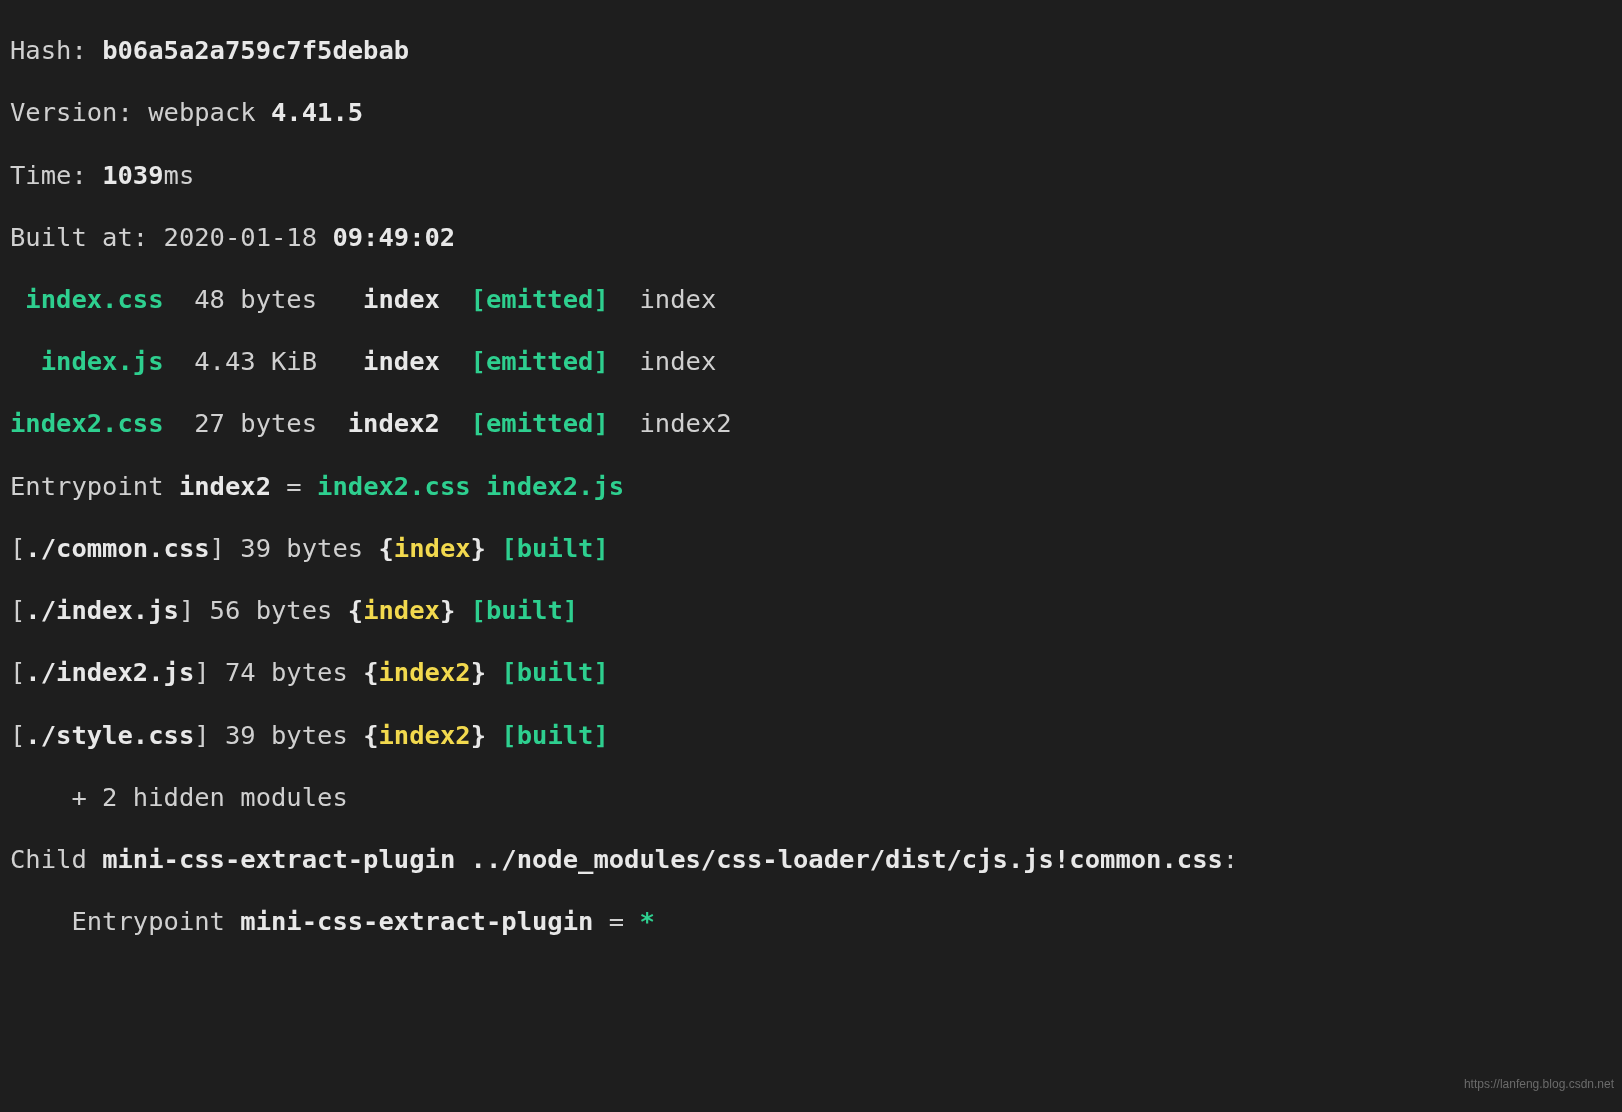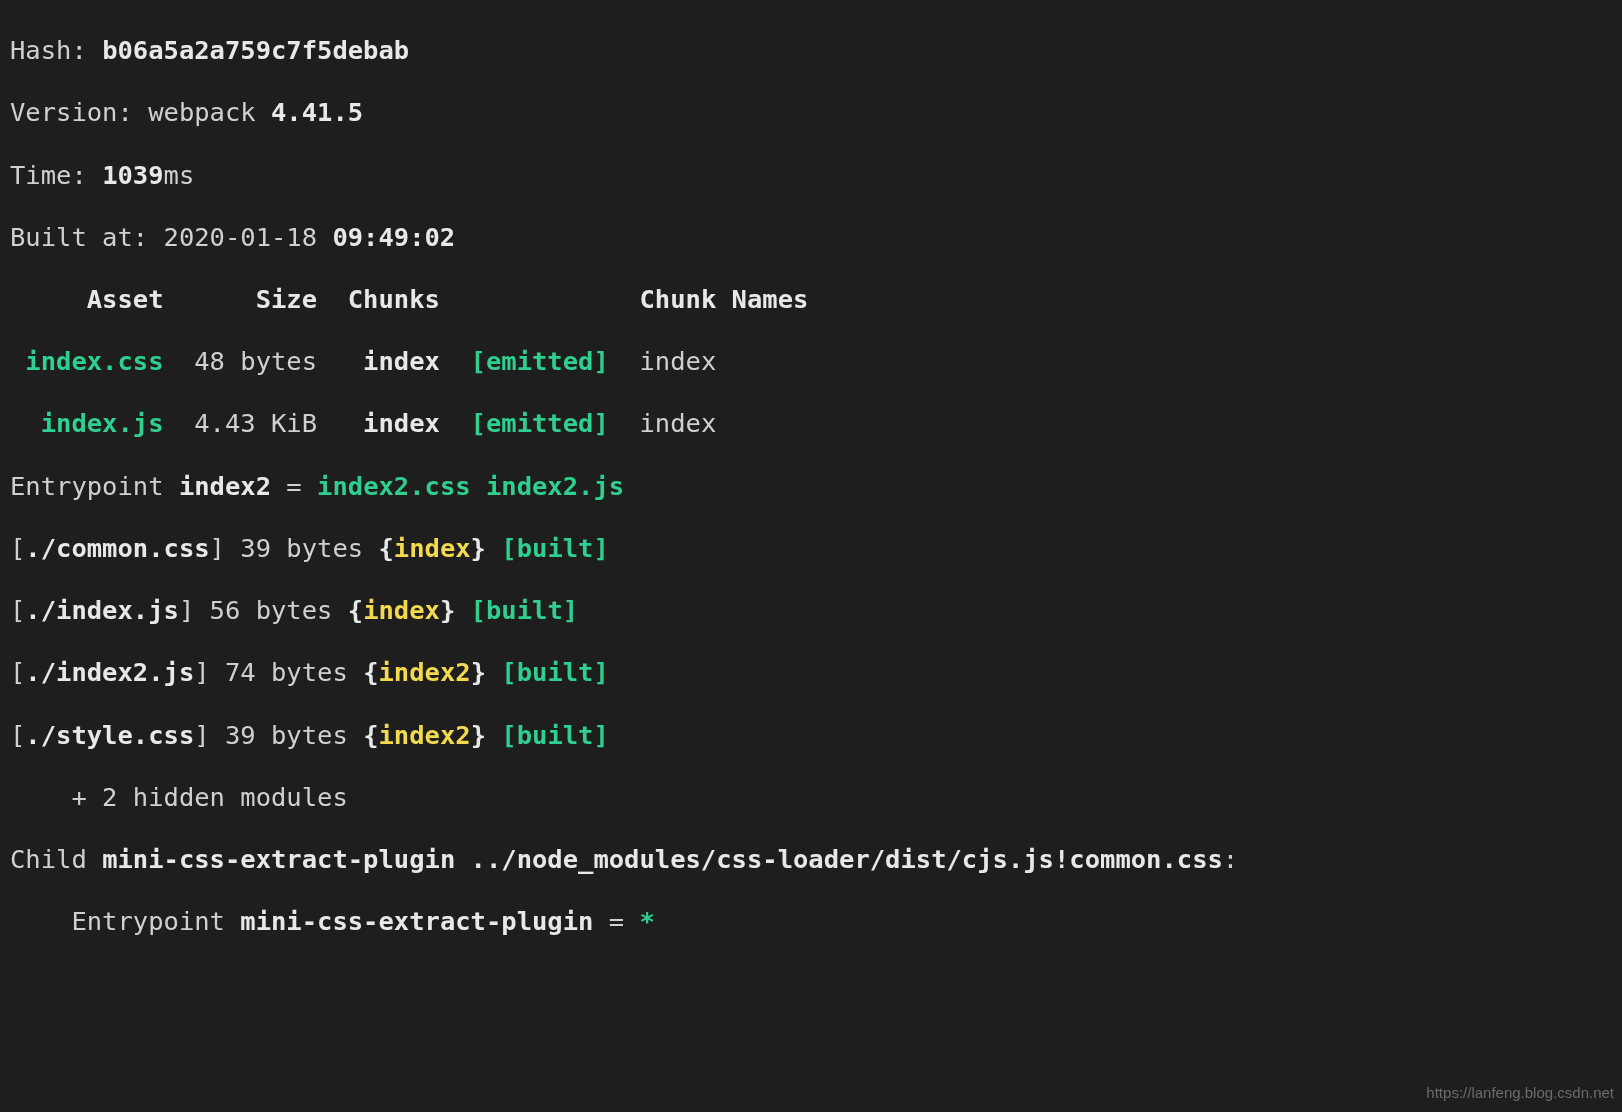--- a/index.html
+++ b/index.html
@@ -17,37 +17,37 @@
   .terminal {
     padding: 4px 10px 0 10px;
     white-space: pre;
   }
   .b { font-weight: bold; color: #e8e8e8; }
   .g { font-weight: bold; color: #2ecf8f; margin-top: 24px; }                    
   .y { font-weight: bold; color: #f2d94e; }  
   .watermark {
     position: absolute;
     right: 8px;
-    bottom: 10px;
-    font-size: 15px;
+    bottom: 20px;
+    font-size: 12px;
     color: #6b6b6b;
     font-family: sans-serif;
   }
 </style>
 </head>
 <body>
 
 <div class="terminal">
 <div><span>Hash: </span><span class="b">b06a5a2a759c7f5debab</span></div>
 <div><span>Version: webpack </span><span class="b">4.41.5</span></div>
 <div><span>Time: </span><span class="b">1039</span><span>ms</span></div>
 <div><span>Built at: 2020-01-18 </span><span class="b">09:49:02</span></div>
-<div><span class="b">     Asset</span><span class="b">      Size</span><span class="b">  Chunks</span><span>             </span><span class="b">Chunk Names</span></div>
 <div><span class="g"> index.css</span><span>  48 bytes</span><span class="b">   index</span>  <span class="g">[emitted]</span>  <span>index</span></div>
 <div><span class="g">  index.js</span><span>  4.43 KiB</span><span class="b">   index</span>  <span class="g">[emitted]</span>  <span>index</span></div>
+<div><span class="g">index2.css</span><span>  27 bytes</span><span class="b">  index2</span>  <span class="g">[emitted]</span>  <span>index2</span></div>
 <div><span>Entrypoint </span><span class="b">index2</span><span> = </span><span class="g">index2.css index2.js</span></div>
 <div><span>[</span><span class="b">./common.css</span><span>] 39 bytes </span><span class="b">{</span><span class="y">index</span><span class="b">}</span><span class="g"> [built]</span></div>
 <div><span>[</span><span class="b">./index.js</span><span>] 56 bytes </span><span class="b">{</span><span class="y">index</span><span class="b">}</span><span class="g"> [built]</span></div>
 <div><span>[</span><span class="b">./index2.js</span><span>] 74 bytes </span><span class="b">{</span><span class="y">index2</span><span class="b">}</span><span class="g"> [built]</span></div>
 <div><span>[</span><span class="b">./style.css</span><span>] 39 bytes </span><span class="b">{</span><span class="y">index2</span><span class="b">}</span><span class="g"> [built]</span></div>
 <div>    + 2 hidden modules</div>
 <div style="white-space:pre-wrap;word-break:break-all;"><span>Child </span><span class="b">mini-css-extract-plugin ../node_modules/css-loader/dist/cjs.js!common.css</span><span>:</span></div>
 <div><span>    Entrypoint </span><span class="b">mini-css-extract-plugin</span><span> = </span><span class="g">*</span></div>
 
 

